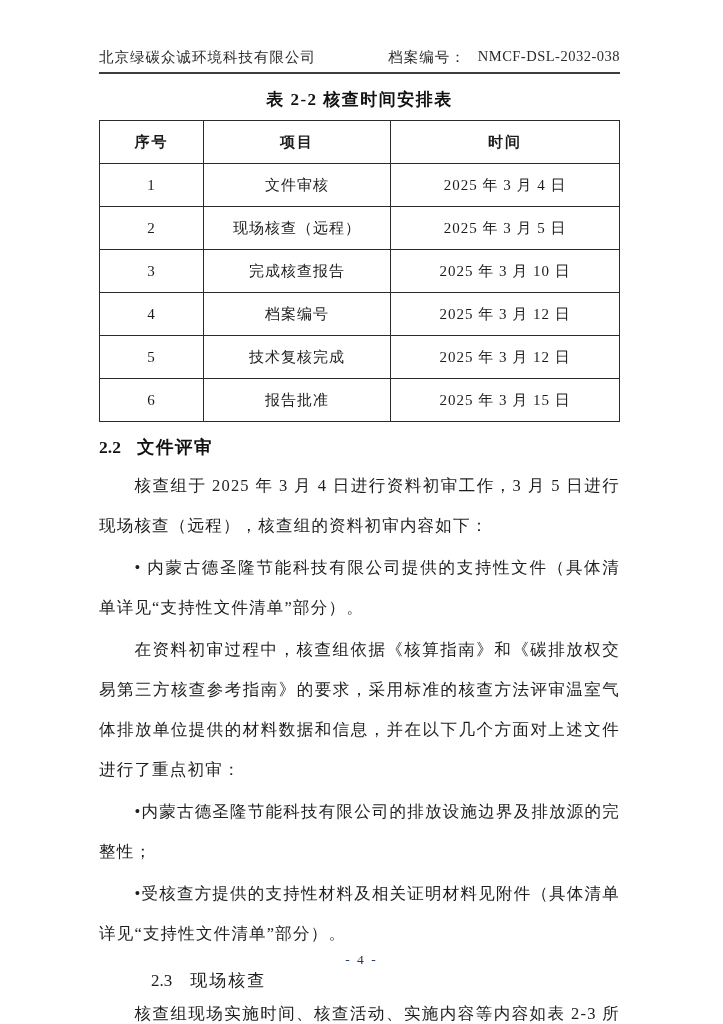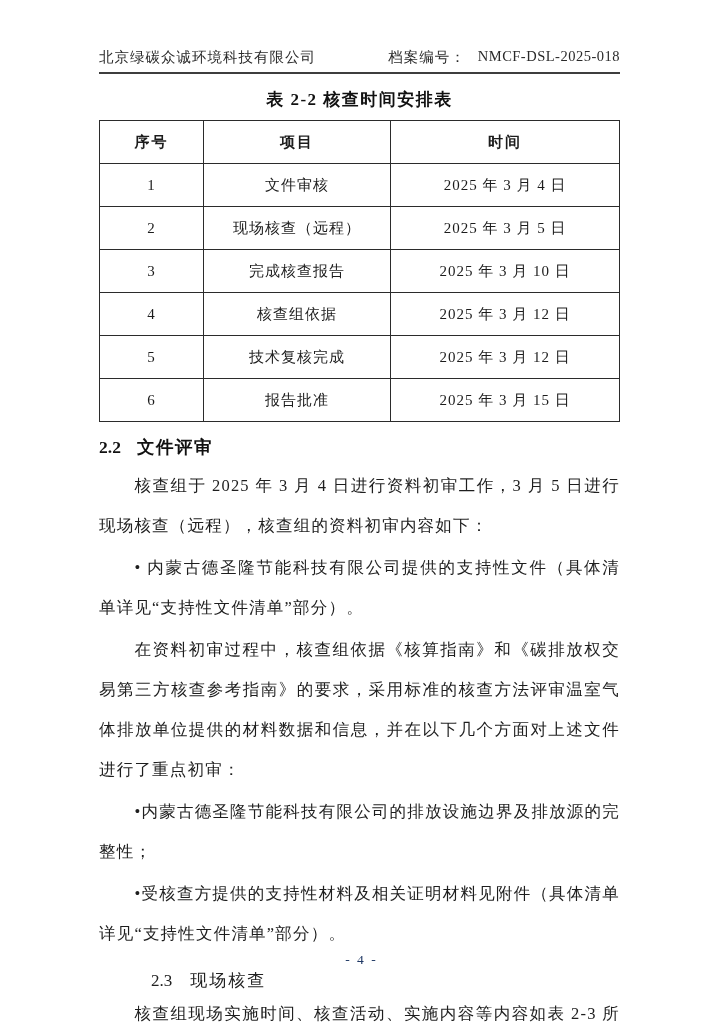--- a/index.html
+++ b/index.html
@@ -111,21 +111,21 @@
 </head>
 <body>
 
 <div class="page">
   <div class="content">
 
     <div class="doc-header">
       <span>北京绿碳众诚环境科技有限公司</span>
       <span class="archive">
         <span>档案编号：</span>
-        <span class="archive-number">NMCF-DSL-2025-018</span>
+        <span class="archive-number">NMCF-DSL-2032-038</span>
       </span>
     </div>
 
     <div class="table-title">表 2-2  核查时间安排表</div>
 
     <table class="schedule">
       <colgroup>
         <col class="col-no">
           <col class="col-item">
           <col class="col-time">
@@ -148,21 +148,21 @@
           <td>现场核查（远程）</td>
           <td>2025 年 3 月 5 日</td>
         </tr>
         <tr>
           <td>3</td>
           <td>完成核查报告</td>
           <td>2025 年 3 月 10 日</td>
         </tr>
         <tr>
           <td>4</td>
-          <td>核查组依据</td>
+          <td>档案编号</td>
           <td>2025 年 3 月 12 日</td>
         </tr>
         <tr>
           <td>5</td>
           <td>技术复核完成</td>
           <td>2025 年 3 月 12 日</td>
         </tr>
         <tr>
           <td>6</td>
           <td>报告批准</td>

